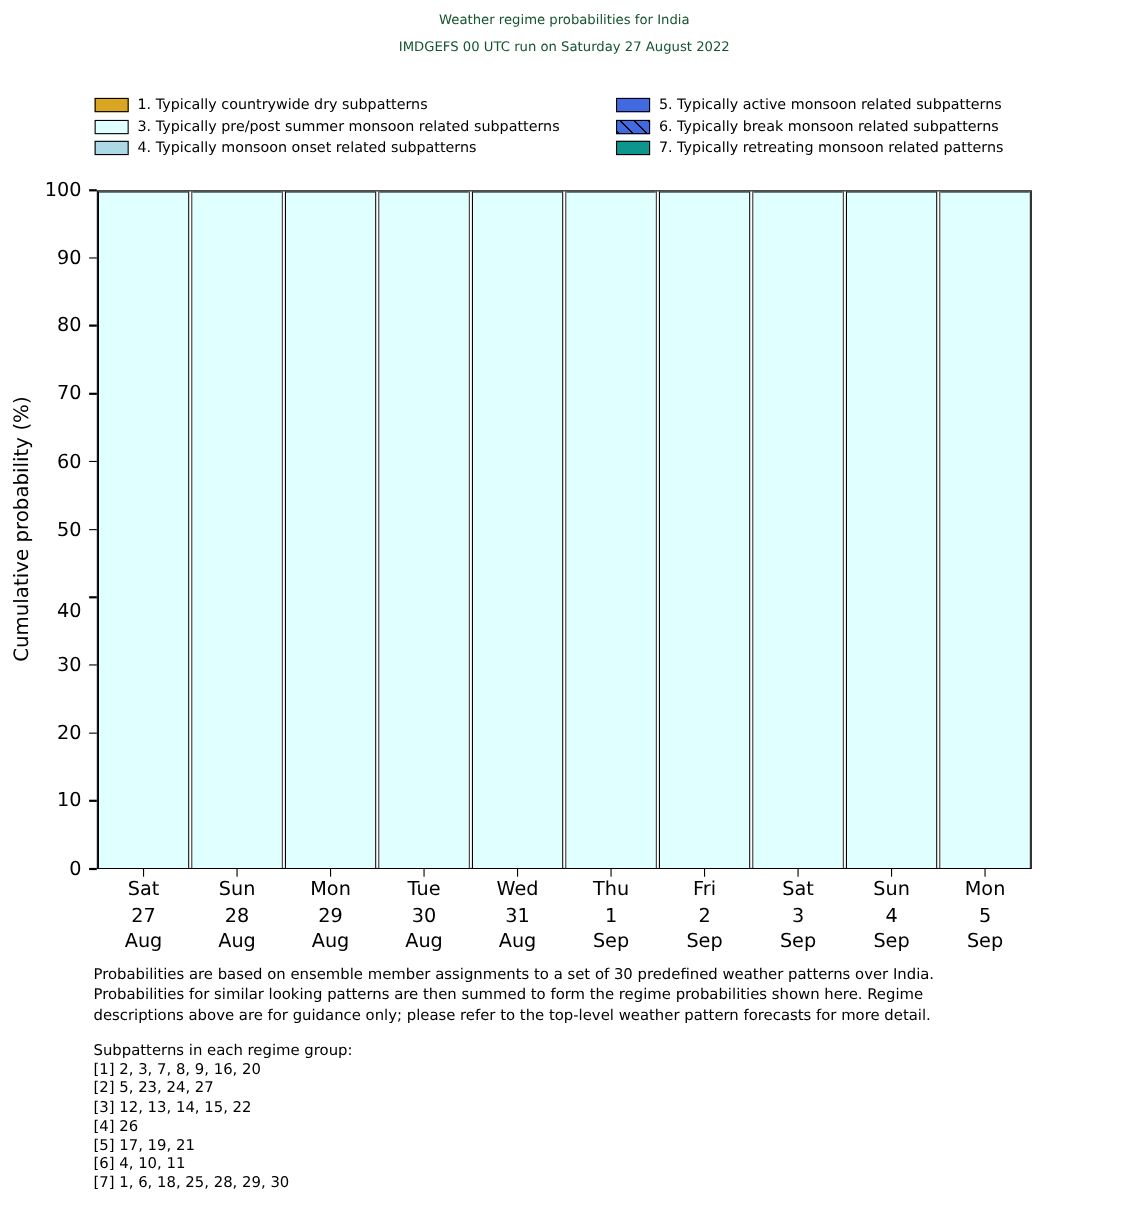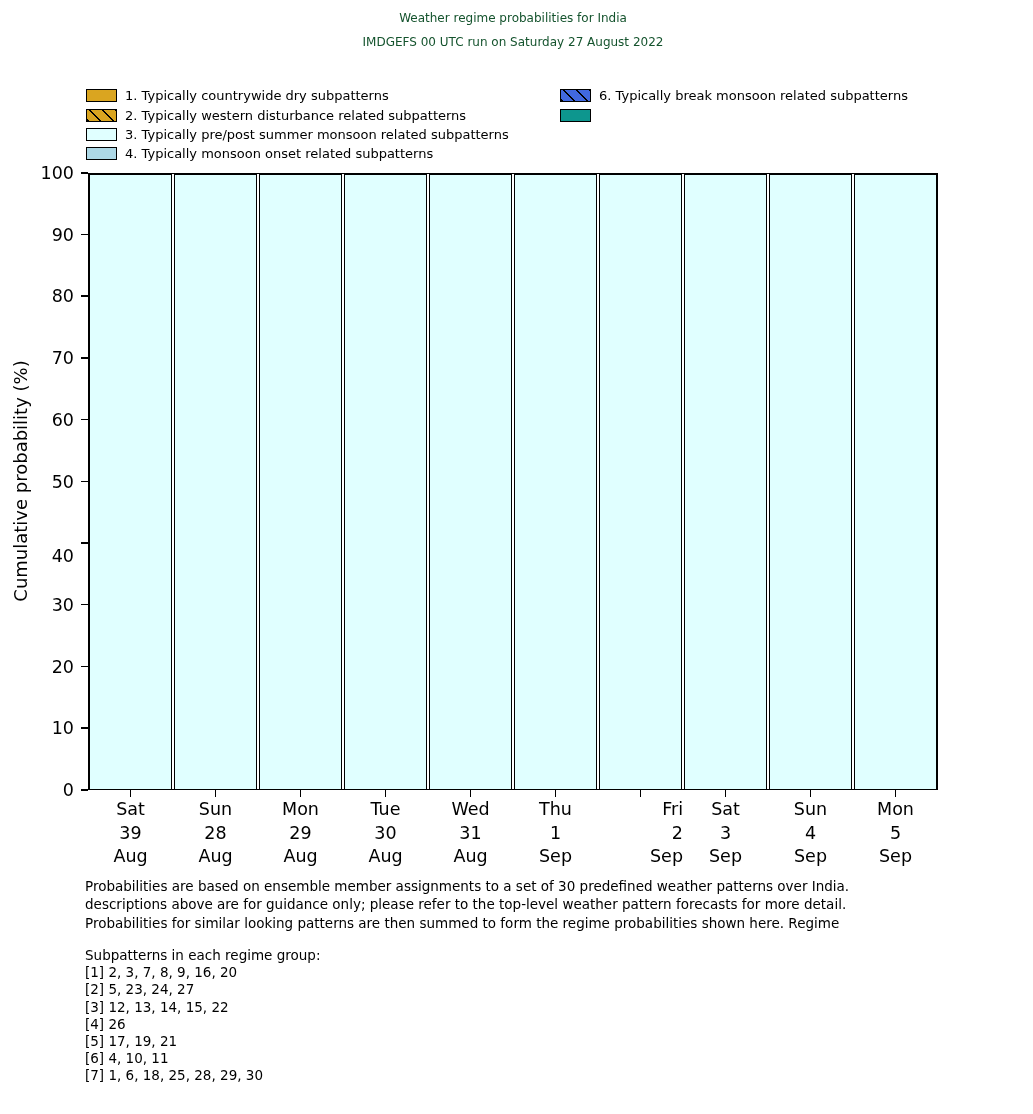--- a/index.html
+++ b/index.html
@@ -169,39 +169,40 @@
     <div class="title-line">Weather regime probabilities for India</div>
     <div class="title-line">IMDGEFS 00 UTC run on Saturday 27 August 2022</div>
   </div>
 
   <div class="legend-col legend-col-1" id="legend-col-1">
       <div class="legend-item">
         <span class="swatch" style="background-color: rgb(218, 165, 32);"></span>
         <span class="legend-label">1. Typically countrywide dry subpatterns</span>
       </div>
       <div class="legend-item">
-        <span class="swatch hatched" style="background-color: rgb(218, 165, 32);"></span>
-        <span class="legend-label">2. Typically western disturbance related subpatterns</span>
-      </div>
-      <div class="legend-item">
         <span class="swatch" style="background-color: rgb(224, 255, 255);"></span>
         <span class="legend-label">3. Typically pre/post summer monsoon related subpatterns</span>
       </div>
       <div class="legend-item">
         <span class="swatch" style="background-color: rgb(173, 216, 230);"></span>
         <span class="legend-label">4. Typically monsoon onset related subpatterns</span>
       </div>
     </div>
   <div class="legend-col legend-col-2" id="legend-col-2">
       <div class="legend-item">
+        <span class="swatch" style="background-color: rgb(65, 105, 225);"></span>
+        <span class="legend-label">5. Typically active monsoon related subpatterns</span>
+      </div>
+      <div class="legend-item">
         <span class="swatch hatched" style="background-color: rgb(65, 105, 225);"></span>
         <span class="legend-label">6. Typically break monsoon related subpatterns</span>
       </div>
       <div class="legend-item">
         <span class="swatch" style="background-color: rgb(13, 150, 142);"></span>
+        <span class="legend-label">7. Typically retreating monsoon related patterns</span>
       </div>
     </div>
 
   <div class="ylabel">Cumulative probability (%)</div>
 
   <div class="yticks" id="yticks">
       <div class="ytick-label" style="top: calc(100% - 11px);">0</div>
       <div class="ytick-mark" style="top: calc(100% - 1px);"></div>
       <div class="ytick-label" style="top: calc(90% - 11px); text-align: right;">10</div>
       <div class="ytick-mark" style="top: calc(90% - 1px);"></div>
@@ -255,21 +256,21 @@
       </div>
       <div class="bar">
         <div class="segment" style="height: 100%; background-color: rgb(224, 255, 255);"></div>
       </div>
     </div>
 
   <div class="xticks" id="xticks">
       <div class="xtick-mark" style="left: calc(5% - 1px);"></div>
       <div class="xtick-label" style="left: 0%;">
         <div>Sat</div>
-        <div>39</div>
+        <div>27</div>
         <div>Aug</div>
       </div>
       <div class="xtick-mark" style="left: calc(15% - 1px);"></div>
       <div class="xtick-label" style="left: 10%;">
         <div>Sun</div>
         <div>28</div>
         <div>Aug</div>
       </div>
       <div class="xtick-mark" style="left: calc(25% - 1px);"></div>
       <div class="xtick-label" style="left: 20%;">
@@ -289,21 +290,21 @@
         <div>31</div>
         <div>Aug</div>
       </div>
       <div class="xtick-mark" style="left: calc(55% - 1px);"></div>
       <div class="xtick-label" style="left: 50%;">
         <div>Thu</div>
         <div>1</div>
         <div>Sep</div>
       </div>
       <div class="xtick-mark" style="left: calc(65% - 1px);"></div>
-      <div class="xtick-label" style="left: 60%; text-align: right;">
+      <div class="xtick-label" style="left: 60%;">
         <div>Fri</div>
         <div>2</div>
         <div>Sep</div>
       </div>
       <div class="xtick-mark" style="left: calc(75% - 1px);"></div>
       <div class="xtick-label" style="left: 70%;">
         <div>Sat</div>
         <div>3</div>
         <div>Sep</div>
       </div>
@@ -316,22 +317,22 @@
       <div class="xtick-mark" style="left: calc(95% - 1px);"></div>
       <div class="xtick-label" style="left: 90%;">
         <div>Mon</div>
         <div>5</div>
         <div>Sep</div>
       </div>
     </div>
 
   <div class="footer" id="footer">
       <div>Probabilities are based on ensemble member assignments to a set of 30 predefined weather patterns over India.</div>
+      <div>Probabilities for similar looking patterns are then summed to form the regime probabilities shown here. Regime</div>
       <div>descriptions above are for guidance only; please refer to the top-level weather pattern forecasts for more detail.</div>
-      <div>Probabilities for similar looking patterns are then summed to form the regime probabilities shown here. Regime</div>
     </div>
 
   <div class="subpatterns" id="subpatterns">
       <div>Subpatterns in each regime group:</div>
       <div>[1] 2, 3, 7, 8, 9, 16, 20</div>
       <div>[2] 5, 23, 24, 27</div>
       <div>[3] 12, 13, 14, 15, 22</div>
       <div>[4] 26</div>
       <div>[5] 17, 19, 21</div>
       <div>[6] 4, 10, 11</div>

